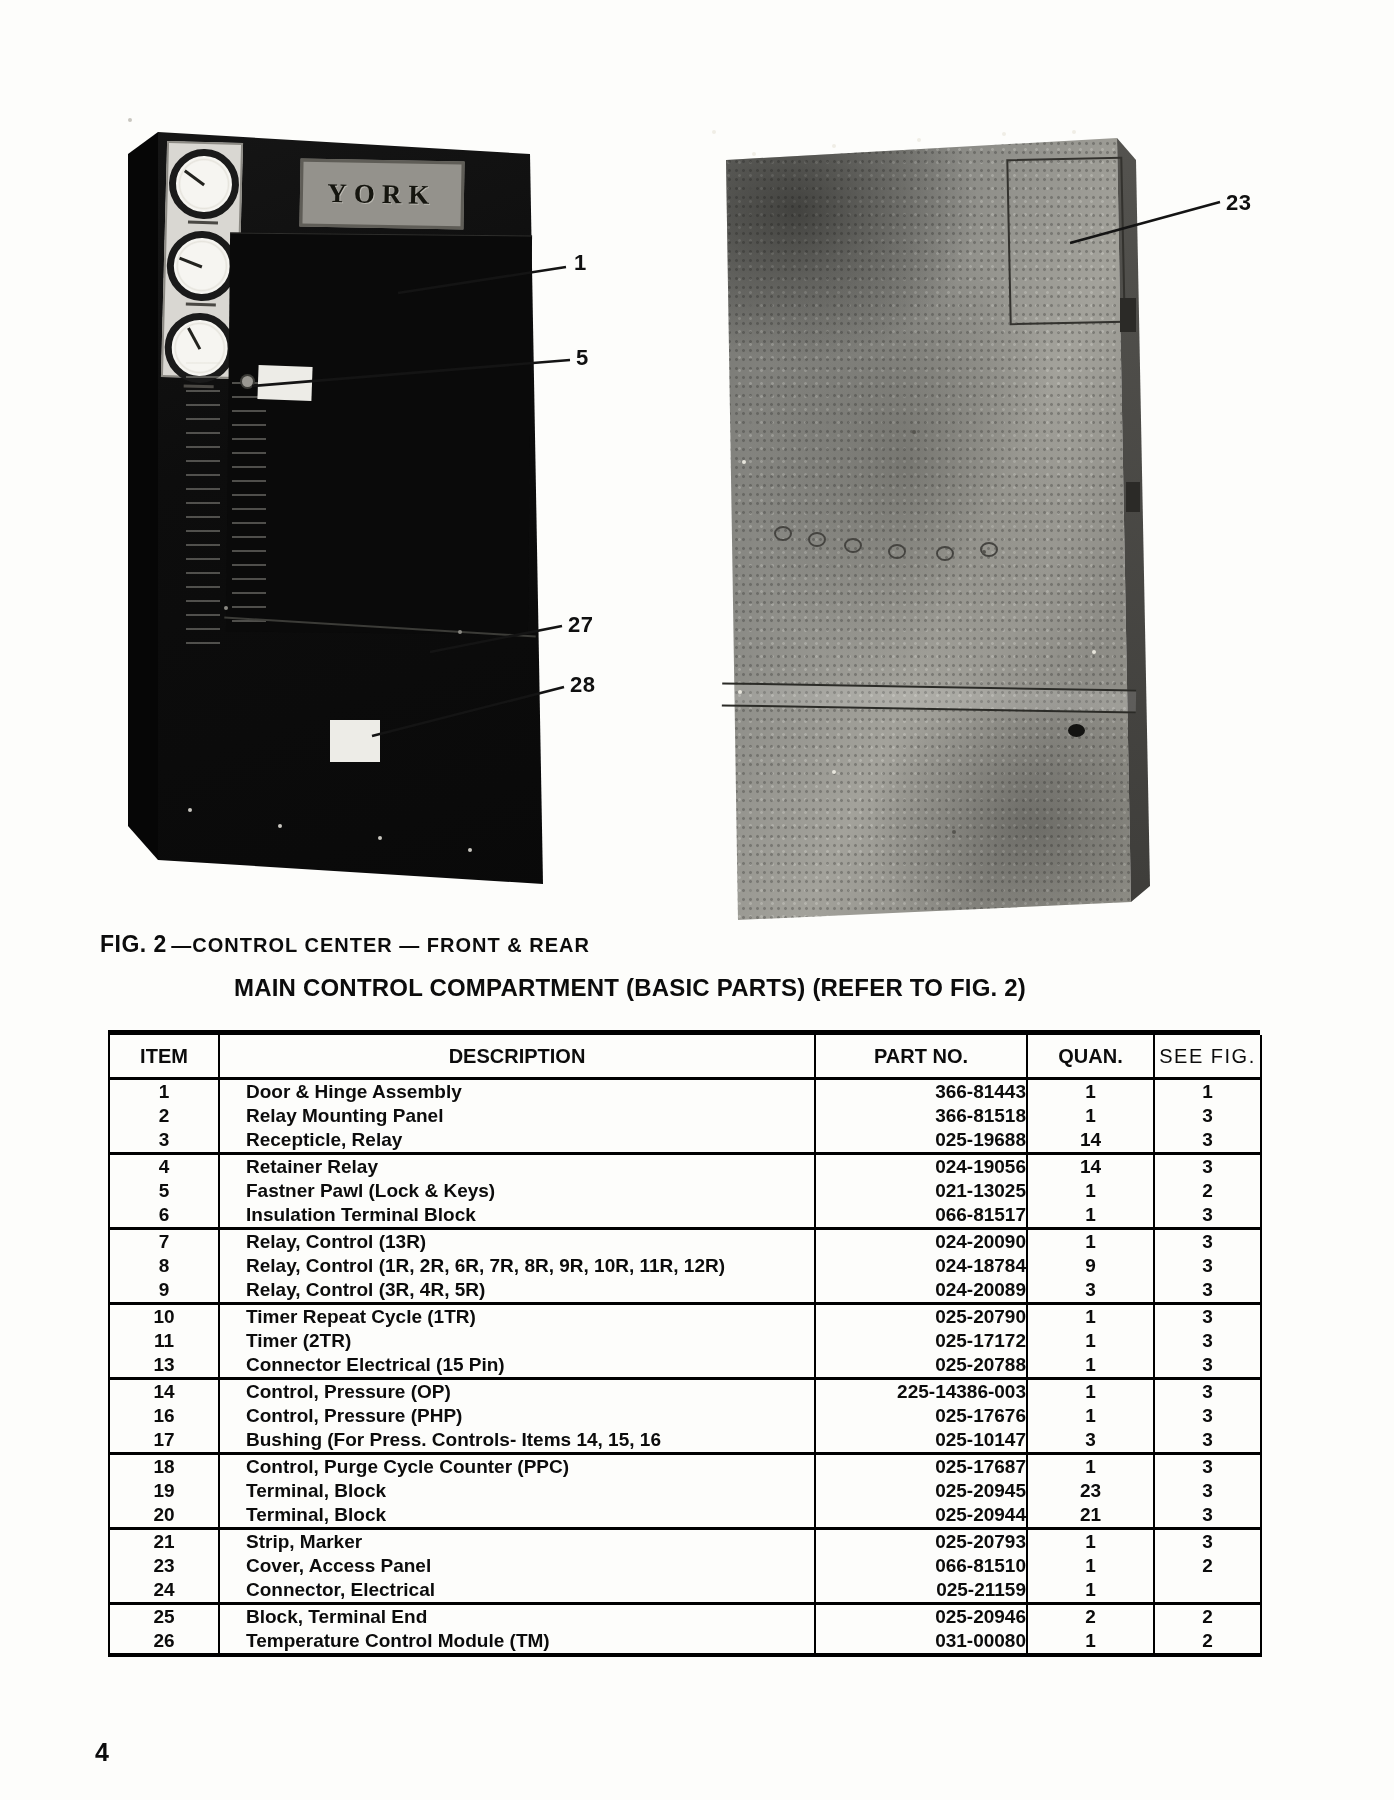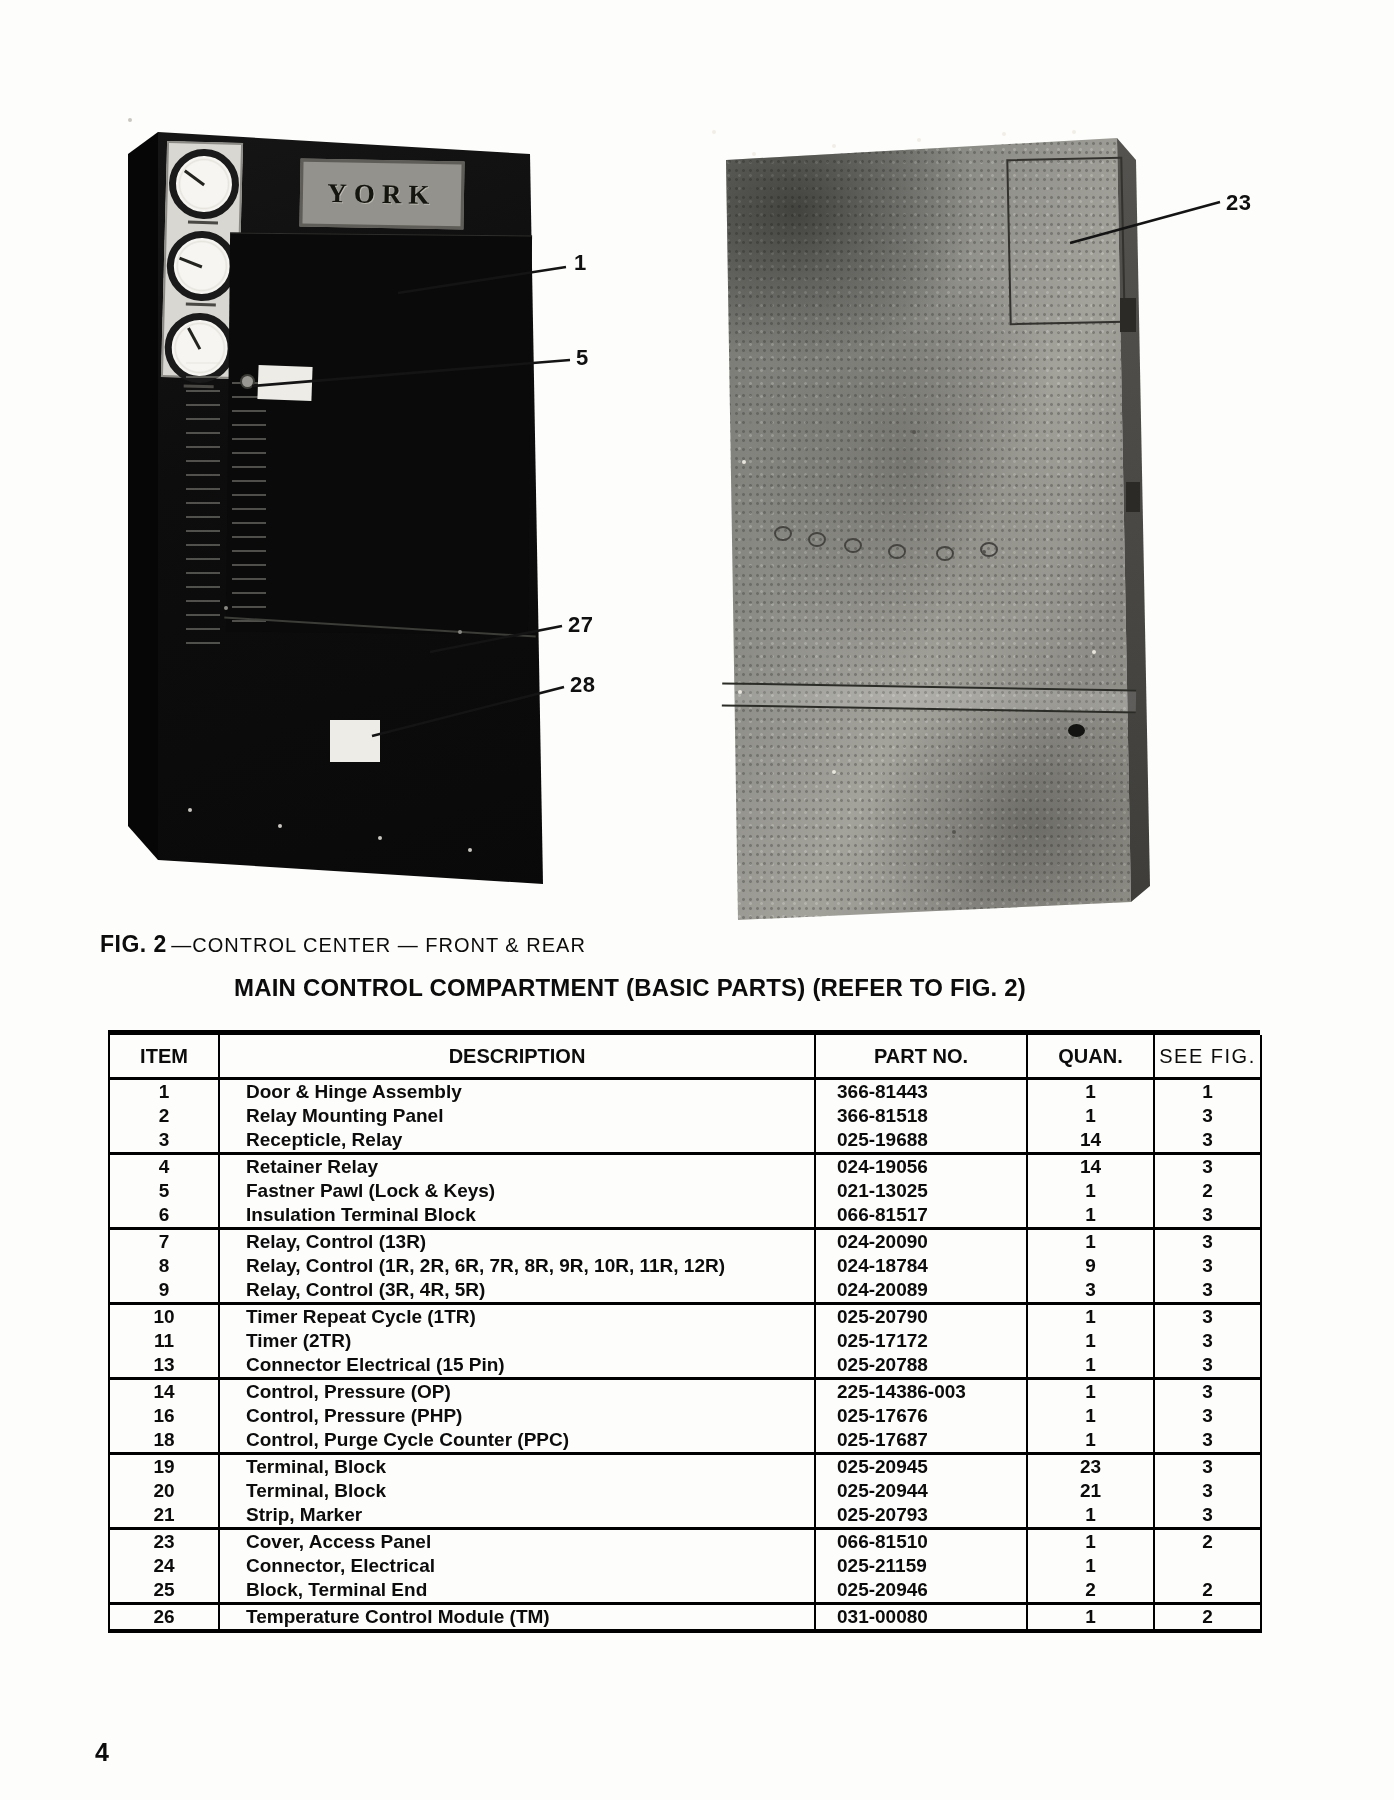--- a/index.html
+++ b/index.html
@@ -74,21 +74,21 @@
     380px 520px 0 #e7e5dc;}
 
   .callout-label{position:absolute;font-weight:700;font-size:22px;color:#101010;
     letter-spacing:.5px;}
   #leader-svg{position:absolute;left:0;top:0;width:1394px;height:1800px;pointer-events:none;}
   #leader-svg line{stroke:#141414;stroke-width:2.6px;}
 
   
   #fig-caption{position:absolute;left:100px;top:931px;white-space:nowrap;}
   #fig-caption .fig-label{font-weight:800;font-size:23px;letter-spacing:.5px;}
-  #fig-caption .fig-rest{font-weight:400;font-size:20px;letter-spacing:1px;}
+  #fig-caption .fig-rest{font-weight:700;font-size:20px;letter-spacing:1px;}
   #table-title{position:absolute;left:200px;top:974px;width:860px;text-align:center;
     font-weight:800;font-size:24px;letter-spacing:.2px;white-space:nowrap;}
 
   
   #table-wrap{position:absolute;left:108px;top:1030px;width:1152px;}
   .rule-double{height:5px;border-top:3px solid #000;border-bottom:2.5px solid #000;
     box-sizing:border-box;}
   table.parts{border-collapse:collapse;table-layout:fixed;width:1152px;
     border-left:2.5px solid #000;border-right:2.5px solid #000;border-bottom:4px solid #000;}
   table.parts col.c-item{width:110px;}
@@ -97,21 +97,21 @@
   table.parts col.c-quan{width:127px;}
   table.parts col.c-fig{width:107px;}
   table.parts th{font-weight:700;font-size:20px;text-align:center;height:42px;
     border-bottom:3.5px solid #000;border-left:2px solid #000;padding:0;}
   table.parts th:first-child{border-left:none;}
   table.parts th.h-fig{font-weight:400;letter-spacing:1.5px;font-size:20px;}
   table.parts td{font-weight:700;font-size:19px;height:24px;line-height:22px;
     border-left:2px solid #000;padding:0;white-space:nowrap;overflow:hidden;}
   table.parts td:first-child{border-left:none;text-align:center;}
   table.parts td:nth-child(2){text-align:left;padding-left:26px;}
-  table.parts td:nth-child(3){text-align:left;padding-left:21px;}
+  table.parts td:nth-child(3){text-align:right;padding-left:21px;}
   table.parts td:nth-child(4),table.parts td:nth-child(5){text-align:center;}
   table.parts tbody tr:nth-child(3n+1):not(:first-child) td{border-top:3px solid #000;}
 
   #page-number{position:absolute;left:95px;top:1738px;font-weight:800;font-size:25px;}
 </style>
 </head>
 <body>
 
 <div id="page">
 
@@ -298,20 +298,27 @@
             <td>3</td>
           </tr>
           <tr>
             <td>16</td>
             <td>Control, Pressure (PHP)</td>
             <td>025-17676</td>
             <td>1</td>
             <td>3</td>
           </tr>
           <tr>
+            <td>17</td>
+            <td>Bushing (For Press. Controls- Items 14, 15, 16</td>
+            <td>025-10147</td>
+            <td>3</td>
+            <td>3</td>
+          </tr>
+          <tr>
             <td>18</td>
             <td>Control, Purge Cycle Counter (PPC)</td>
             <td>025-17687</td>
             <td>1</td>
             <td>3</td>
           </tr>
           <tr>
             <td>19</td>
             <td>Terminal, Block</td>
             <td>025-20945</td>

